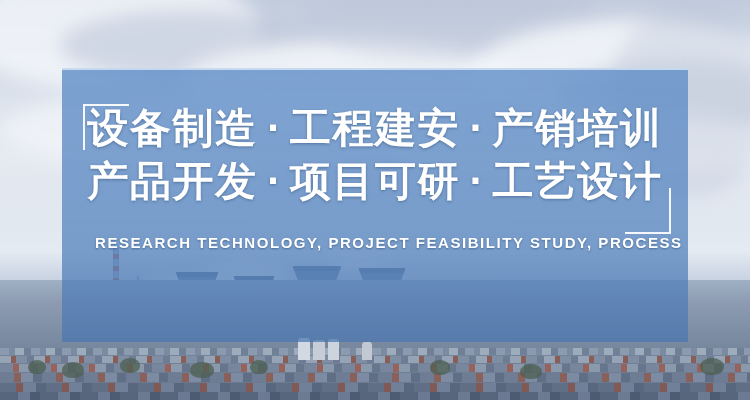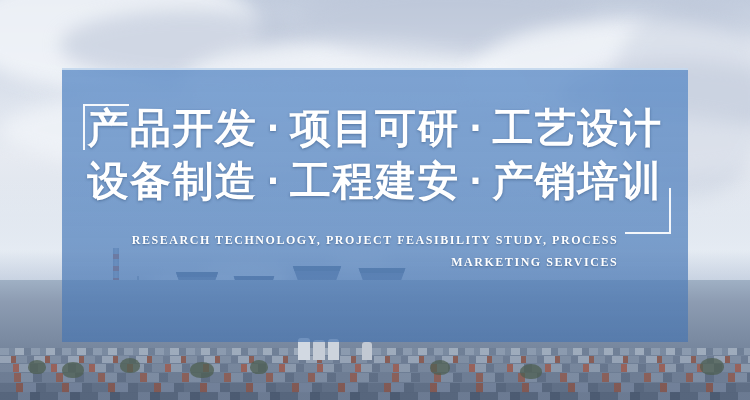--- a/index.html
+++ b/index.html
@@ -53,22 +53,22 @@
   
   .copy{position:absolute;left:62px;top:68px;width:626px;height:272px;
         display:flex;flex-direction:column;align-items:center;justify-content:flex-start;
         padding-top:34px;box-sizing:border-box;}
 
   .cn{font-size:41px;font-weight:700;color:#ffffff;letter-spacing:1.5px;line-height:1.3;
       white-space:nowrap;text-shadow:0 1px 3px rgba(30,60,100,.45);
       font-family:"DejaVu Sans","Liberation Sans",sans-serif;}
   .cn .dot{padding:0 9px;font-size:34px;vertical-align:2px;}
 
-  .en{margin-top:20px;text-align:right;color:#ffffff;font-size:12px;font-weight:700;
-      letter-spacing:1.55px;line-height:1.85;text-shadow:0 1px 2px rgba(30,60,100,.5);max-width:560px;font-family:Liberation Serif, serif;}
+  .en{margin-top:20px;text-align:left;color:#ffffff;font-size:15px;font-weight:700;
+      letter-spacing:1.55px;line-height:1.85;text-shadow:0 1px 2px rgba(30,60,100,.5);max-width:560px;}
   .en div{white-space:nowrap;}
 </style>
 </head>
 <body>
 
 <div id="stage">
 
   <div class="sky">
     <div class="cloud" style="left:-40px;top:-30px;width:300px;height:120px;"></div>
     <div class="cloud d" style="left:60px;top:10px;width:260px;height:70px;"></div>
@@ -175,26 +175,25 @@
   </div>
 
   <div class="panel"></div>
 
   <div class="brk tl"></div>
   <div class="brk br"></div>
 
   <div class="copy">
 
     <div class="cn">
-      <span>产品开发</span><span class="dot">·</span><span>项目可研</span><span class="dot">·</span><span>工艺设计</span>
+      <span>设备制造</span><span class="dot">·</span><span>工程建安</span><span class="dot">·</span><span>产销培训</span>
     </div>
 
     <div class="cn">
-      <span>设备制造</span><span class="dot">·</span><span>工程建安</span><span class="dot">·</span><span>产销培训</span>
+      <span>产品开发</span><span class="dot">·</span><span>项目可研</span><span class="dot">·</span><span>工艺设计</span>
     </div>
 
     <div class="en">
       <div>RESEARCH TECHNOLOGY, PROJECT FEASIBILITY STUDY, PROCESS</div>
-      <div>MARKETING SERVICES</div>
     </div>
   </div>
 
 </div>
 
 </body></html>

